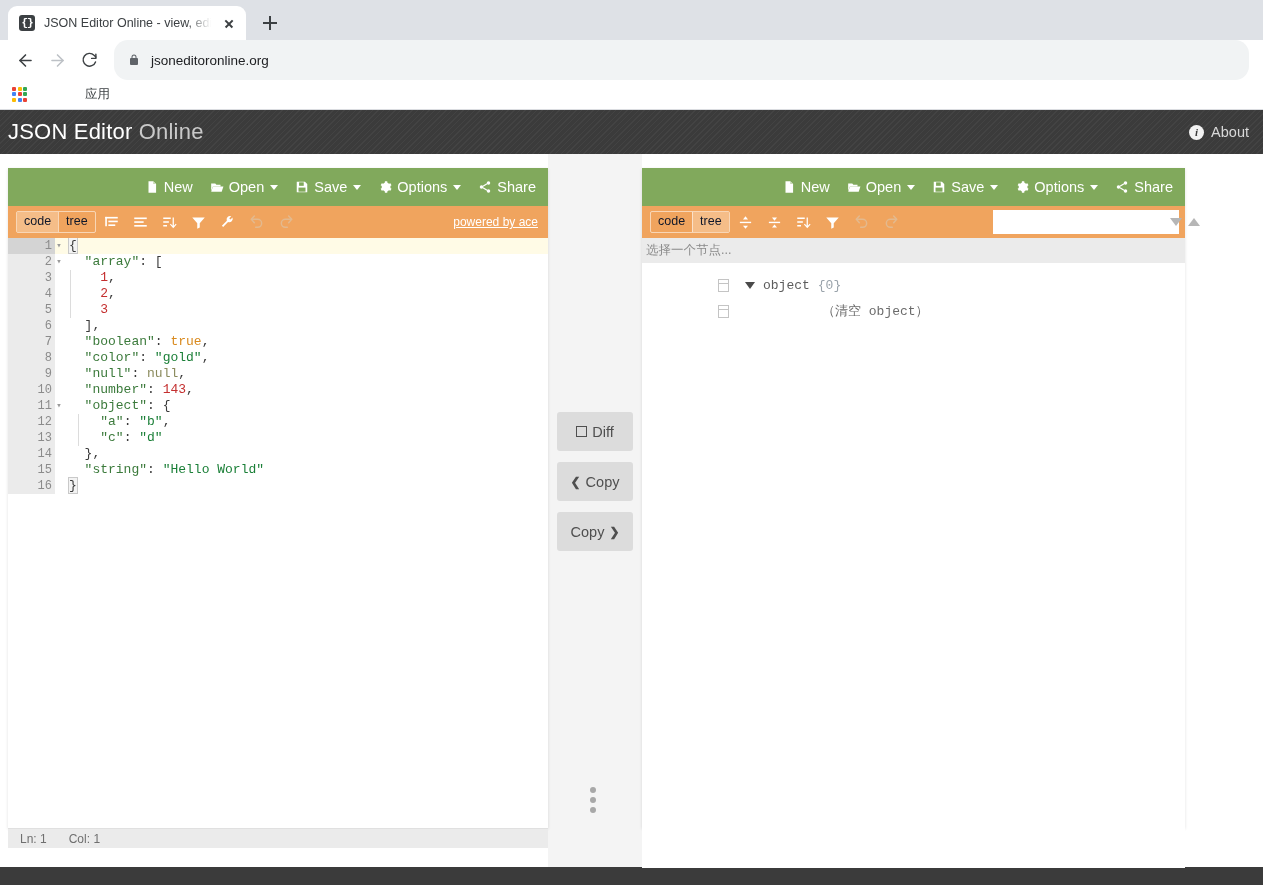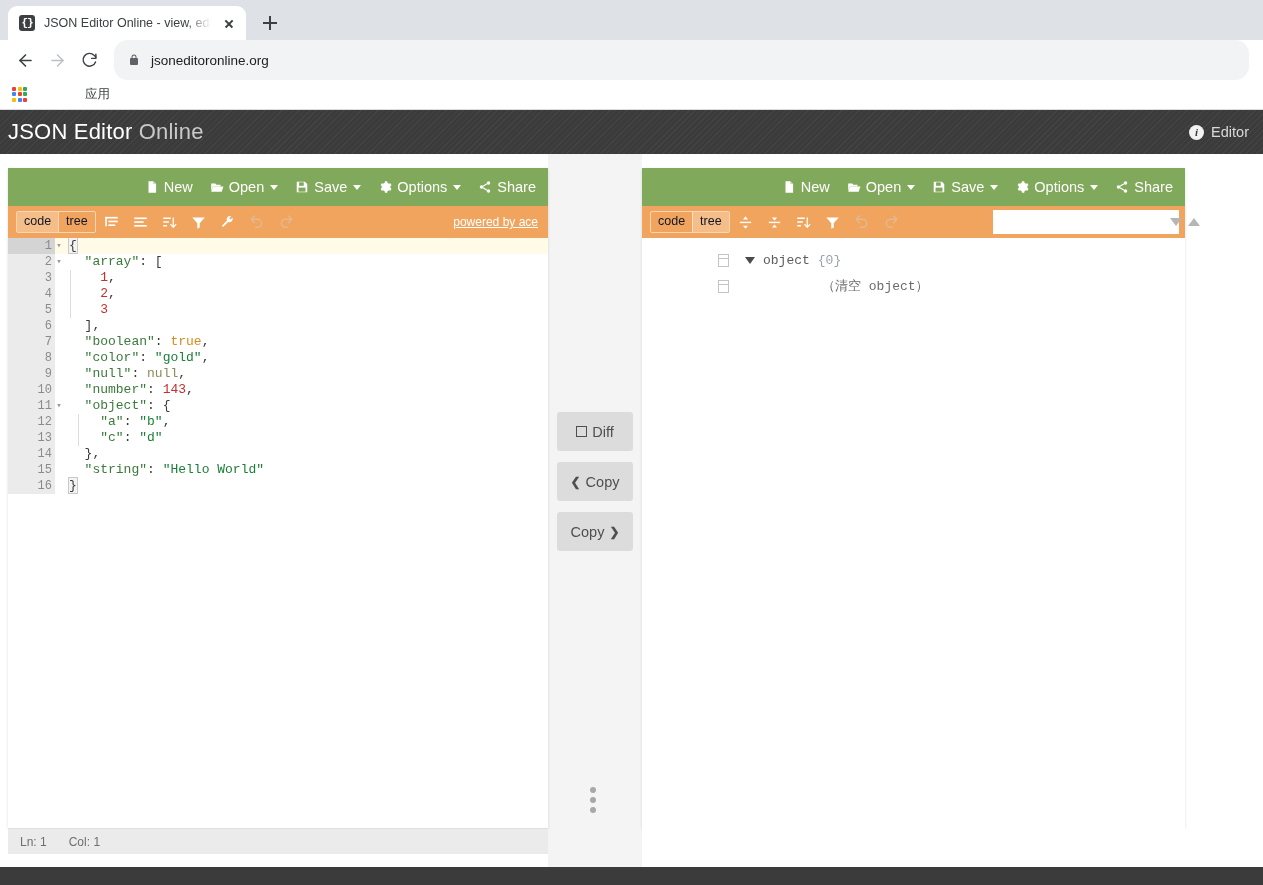--- a/index.html
+++ b/index.html
@@ -191,21 +191,21 @@
   .k-num   { color: #c42f2f; }
   .k-bool  { color: #d98a1e; }
   .k-null  { color: #8a8a5c; }
   .k-punct { color: #3b3b3b; }
   .k-brace-match { outline: 1px solid #c9c9c9; background: #f3f3f3; }
   .indent-guide {
     position: absolute; width: 1px; background: #dcdcdc;
   }
 
   .status-bar {
-    height: 26px; background: #ebebeb; display: flex; align-items: center;
+    height: 20px; background: #ebebeb; display: flex; align-items: center;
     gap: 22px; padding-left: 12px; font-size: 12px; color: #6f6f6f;
     border-top: 1px solid #e0e0e0;
   }
 
   
   .tree-navbar {
     height: 25px; background: #ebebeb; display: flex; align-items: center;
     padding-left: 4px; font-size: 12.5px; color: #8a8a8a;
   }
   .tree-body {
@@ -322,21 +322,21 @@
 
   <div class="app">
 
     <div class="app-header">
       <div class="app-title">
         <span>JSON Editor</span>
         <span class="light">Online</span>
       </div>
       <div class="about-link">
         <span class="info-circle">i</span>
-        <span>Editor</span>
+        <span>About</span>
       </div>
     </div>
 
     <div class="workspace">
 
       <div class="gutter-bg"></div>
 
       <div class="panel panel-left panel-shadow">
         <div class="menu-bar" id="left-menu">
             <div class="menu-item">
@@ -644,20 +644,21 @@
           <div class="search-box">
             <svg width="13" height="13" viewBox="0 0 24 24" fill="none" stroke="#b0b0b0" stroke-width="2.4">
                 <circle cx="10.5" cy="10.5" r="6.5"></circle>
                 <line x1="15.5" y1="15.5" x2="21" y2="21" stroke-linecap="round"></line>
               </svg>
             <input class="search-input" placeholder="" style="">
             <div class="tri-d"></div>
             <div class="tri-u"></div>
           </div>
         </div>
+        <div class="tree-navbar">选择一个节点...</div>
         <div class="tree-body" id="tree-body">
             <div class="tree-row">
               <div class="drag-handle"></div>
               <div class="tree-expand">
                 <div class="tri-down"></div>
               </div>
               <span class="tree-label">object</span>
               <span class="tree-count">{0}</span>
             </div>
             <div class="tree-row">

